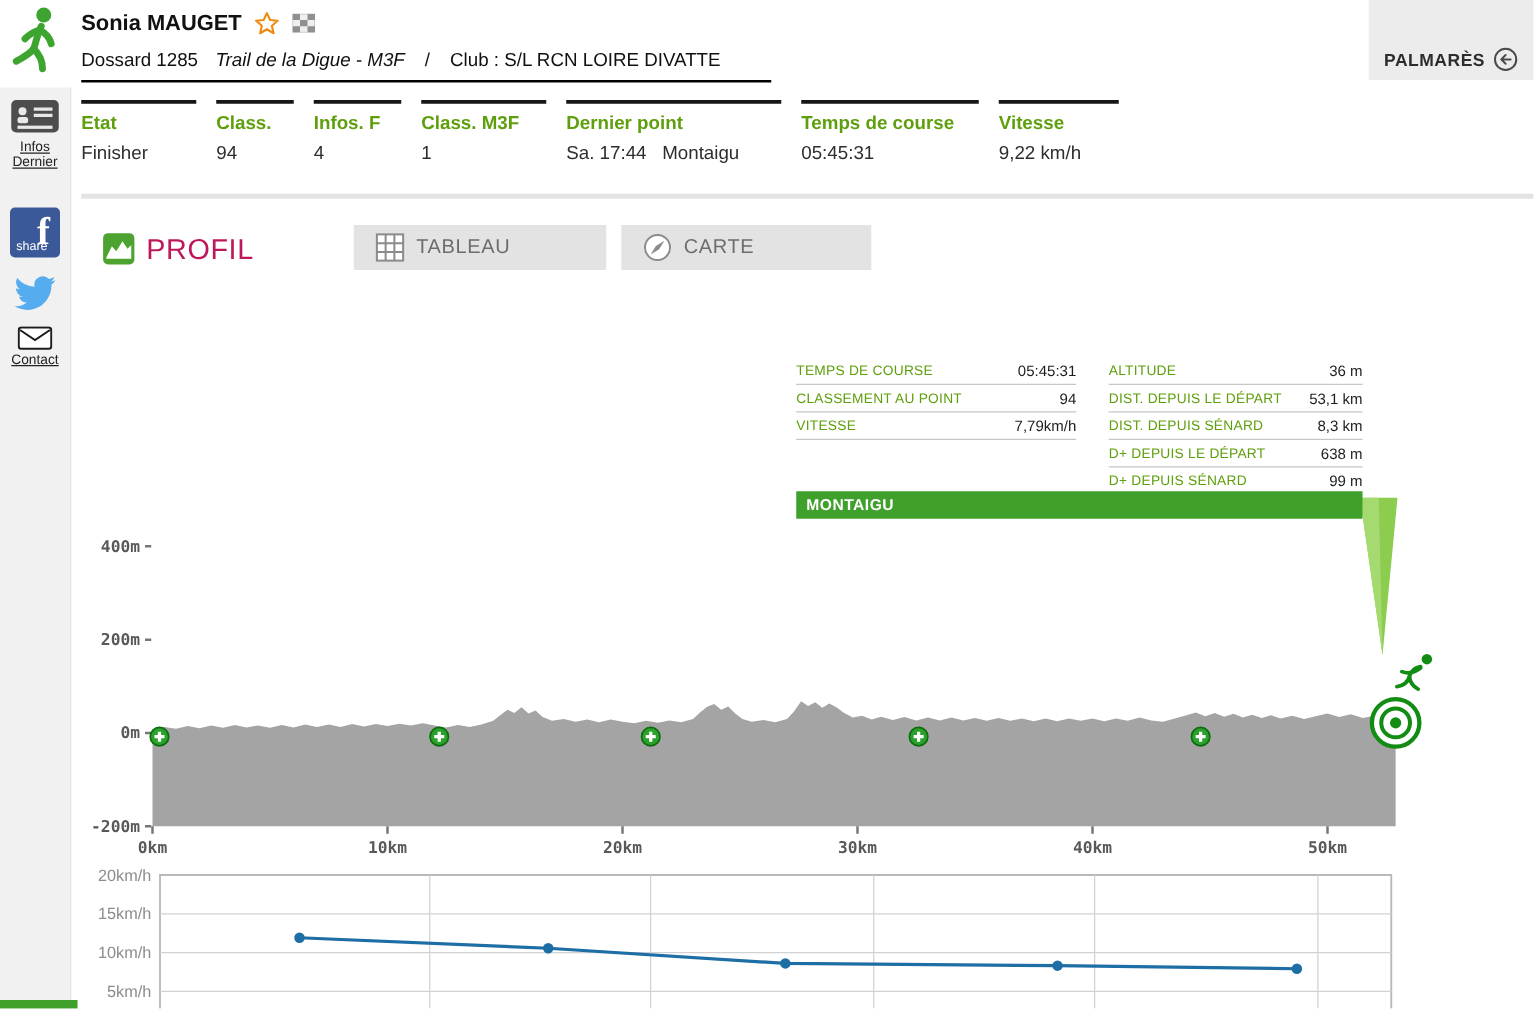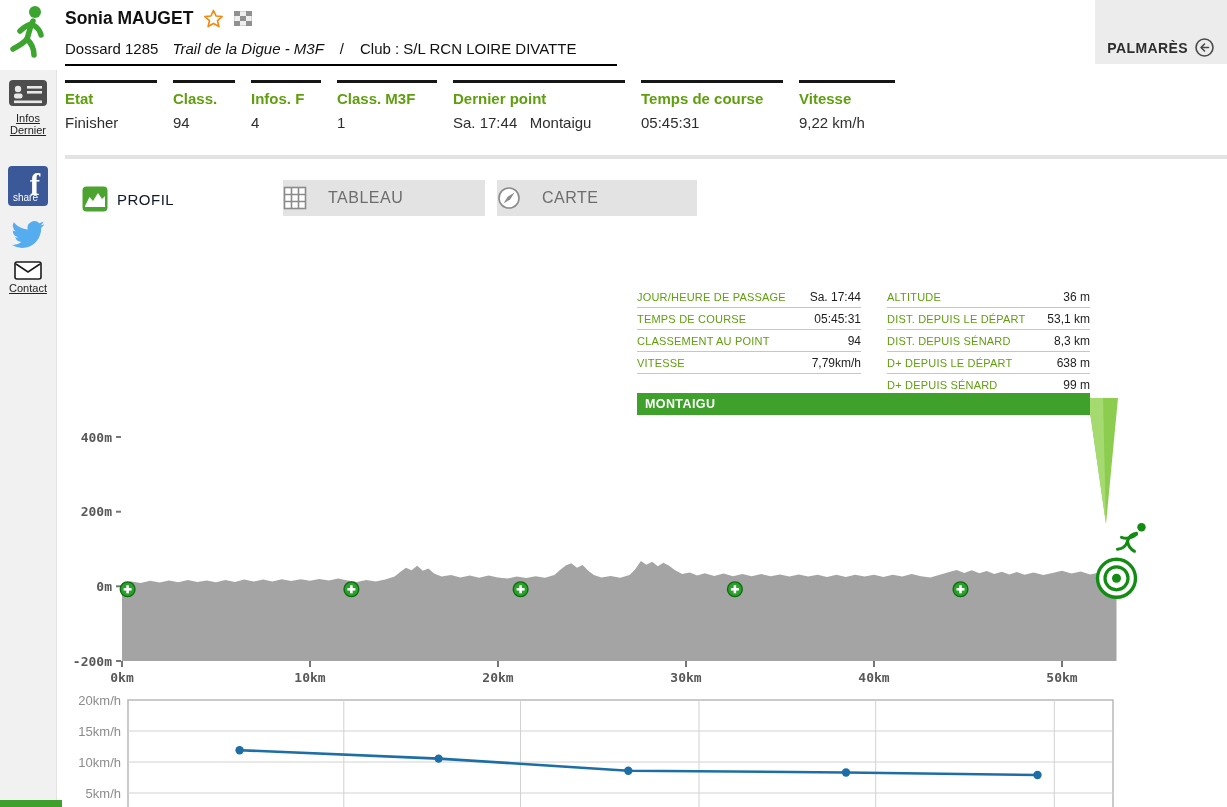--- a/index.html
+++ b/index.html
@@ -35,23 +35,23 @@
 
   
   .stats{position:absolute;left:65px;top:80px;display:flex;gap:16px;}
   .stat{border-top:3px solid #161616;padding-top:7px;box-sizing:border-box;}
   .stat-label{font-size:15px;font-weight:bold;color:#5f9f0d;}
   .stat-value{margin-top:7px;font-size:15px;color:#2e2e2e;white-space:pre;}
   .divider{position:absolute;left:65px;top:155px;width:1162px;height:4px;background:#e3e3e3;}
 
   
   .tab-profil{position:absolute;left:82px;top:182px;height:34px;display:flex;align-items:center;gap:9px;cursor:pointer;}
-  .tab-profil-label{font-size:15px;color:#0f172a;letter-spacing:.5px;text-align:right;}
-  .tab-box{position:absolute;top:180px;height:36px;background:#e3e3e3;display:flex;align-items:center;gap:21px;
-           padding-left:0;box-sizing:border-box;cursor:pointer;text-align:right;}
+  .tab-profil-label{font-size:23px;color:#be185d;letter-spacing:.5px;text-align:right;}
+  .tab-box{position:absolute;top:180px;height:36px;background:#e3e3e3;display:flex;align-items:center;gap:9px;
+           padding-left:17px;box-sizing:border-box;cursor:pointer;text-align:right;}
   .tab-tableau{left:283px;width:202px;}
   .tab-carte{left:497px;width:200px;}
   .tab-box-label{font-size:16px;color:#6d6d6d;letter-spacing:.5px;}
 
   
   .tt-panel{position:absolute;left:637px;top:286px;width:453px;height:132px;}
   .tt-col{position:absolute;top:0;}
   .tt-left{left:0;width:224px;}
   .tt-right{left:250px;width:203px;}
   .tt-row{display:flex;justify-content:space-between;align-items:center;height:21px;border-bottom:1px solid #c6c6c6;}
@@ -200,24 +200,20 @@
     <span class="tab-box-label">CARTE</span>
   </div>
 
   <svg class="pointer-arrow" width="42" height="130" viewBox="0 0 42 130">
     <polygon points="2,0 32,0 20,126" fill="#8ccd4f"></polygon>
     <polygon points="2,0 17,0 20,126" fill="#a5da70"></polygon>
   </svg>
 
   <div class="tt-panel">
     <div class="tt-col tt-left">
-      <div class="tt-row">
-        <span class="tt-label">JOUR/HEURE DE PASSAGE</span>
-        <span class="tt-value">Sa. 17:44</span>
-      </div>
       <div class="tt-row">
         <span class="tt-label">TEMPS DE COURSE</span>
         <span class="tt-value">05:45:31</span>
       </div>
       <div class="tt-row">
         <span class="tt-label">CLASSEMENT AU POINT</span>
         <span class="tt-value">94</span>
       </div>
       <div class="tt-row">
         <span class="tt-label">VITESSE</span>

